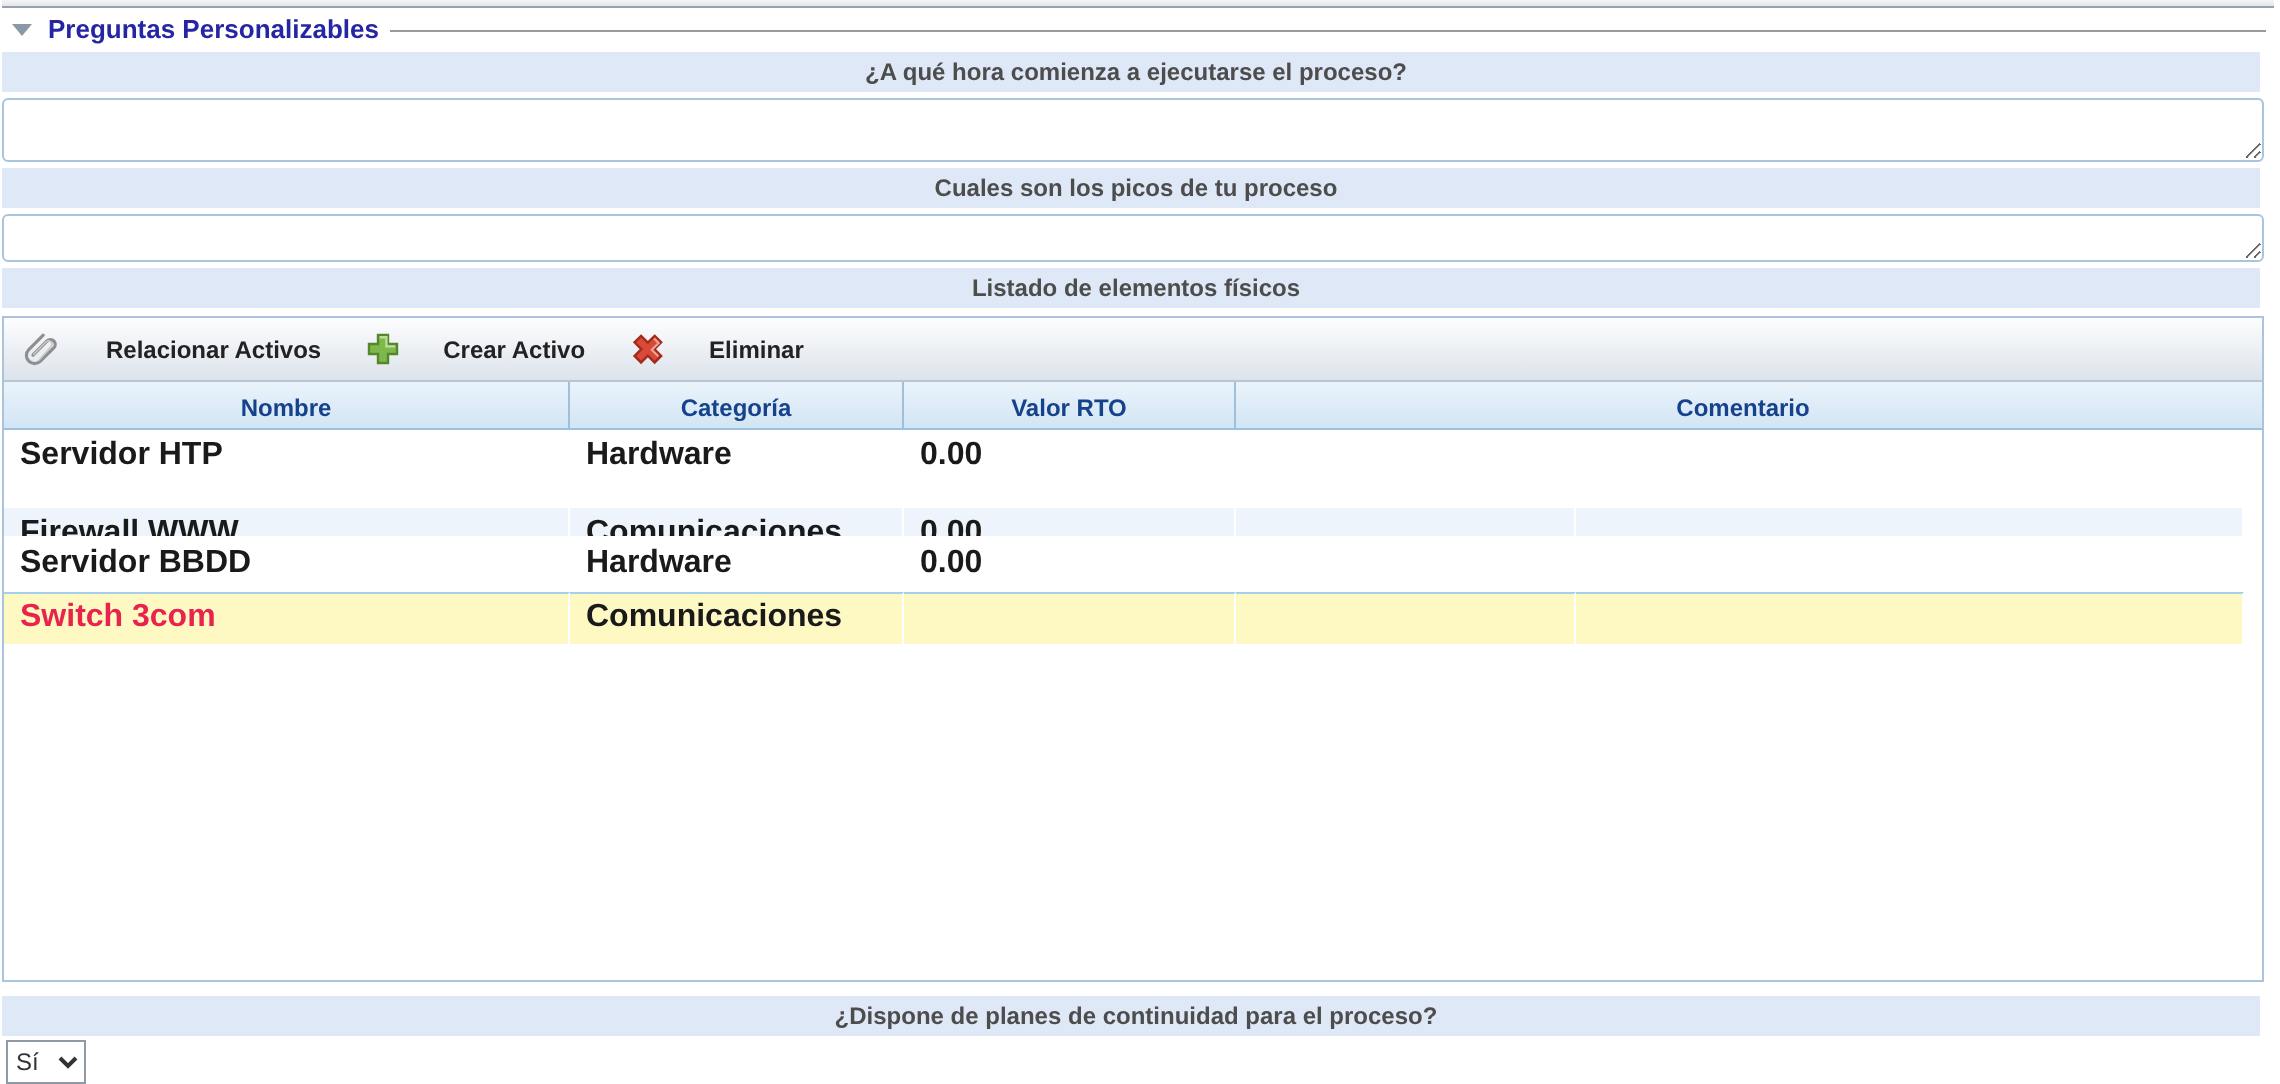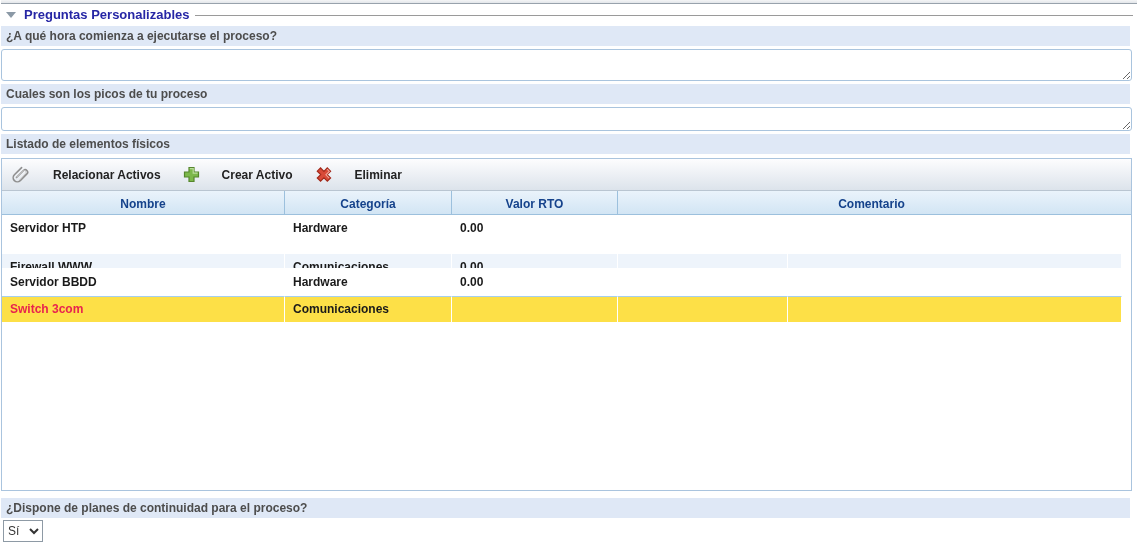--- a/index.html
+++ b/index.html
@@ -12,21 +12,21 @@
                border-bottom:1px solid #98a2ac; }
 
   
   .legend-row { display:flex; align-items:center; height:17px; margin:2px 0 1px 0; padding-left:5px;justify-content:flex-end; }
   .tri-icon { width:0; height:0; border-left:5px solid transparent; border-right:5px solid transparent;
               border-top:6px solid #8b99a6; margin-right:8px; }
   .legend-title { color:#2626a5; font-weight:bold; font-size:13px; white-space:nowrap; }
   .legend-rule { flex:1; border-top:1px solid #9a9a9a; margin-left:6px; margin-right:4px; margin-top:2px; }
 
   .qlabel { background:#dfe8f6; color:#4d4d4d; font-size:12px; font-weight:bold;
-            height:20px; line-height:20px; padding-left:5px; margin-top:3px; width:1129px; }
+            height:20px; line-height:20px; padding-left:5px; margin-top:3px; width:1129px;text-align:center; }
   textarea.qbox { display:block; width:1131px; border:1px solid #a9c4de; border-radius:3px;
                   margin-top:3px; font-size:12px; font-family:"Liberation Sans",sans-serif;
                   padding:2px 4px; resize:both; outline:none; }
   #ta-time  { height:32px; }
   #ta-peaks { height:24px; }
 
   
   .grid { width:1131px; height:333px; border:1px solid #aac4de; margin-top:4px;
           background:#fff; overflow:hidden; }
   .toolbar { height:32px; background:linear-gradient(#fdfdfe,#dce3eb);
@@ -38,25 +38,25 @@
   .thead { display:flex; height:24px; background:linear-gradient(#eaf3fb,#d2e5f4);
            border-bottom:1px solid #9cc0dd; padding-right:6px; }
   .th { font-size:12px; font-weight:bold; color:#15428b; text-align:center; line-height:26px;
         border-right:1px solid #9cc0dd; overflow:hidden; white-space:nowrap; }
   .th:last-child { border-right:none; }
   .col-nombre{width:283px;} .col-categoria{width:167px;} .col-valor{width:166px;}
   .col-unidad{width:170px;} .col-comentario{flex:1;}
 
   .tbody { padding-right:9px; }
   .tr { display:flex; height:27px; }
-  .td { font-size:12px; font-weight:bold; color:#1a1a1a; line-height:26px; padding-left:8px;
+  .td { font-size:16px; font-weight:bold; color:#1a1a1a; line-height:26px; padding-left:8px;
         border-right:1px solid #ffffff; border-bottom:1px solid #ffffff;
         overflow:hidden; white-space:nowrap; }
   .tr.alt .td { background:#eef4fb;margin-top:12px; }
-  .tr.selected .td { background:#fde047; border-top:1px solid #a5cfee; line-height:24px; }
+  .tr.selected .td { background:#fef9c3; border-top:1px solid #a5cfee; line-height:24px; }
   .td.red-text { color:#e8244e; }
 
   .bottom-label { margin-top:7px; }
   select.yn { margin-top:2px; margin-left:2px; height:22px; min-width:40px; font-size:12px;
               font-family:"Liberation Sans",sans-serif; border:1px solid #8e9aa5; background:#fff; color:#333; }
 </style>
 </head>
 <body>
 
 <div class="page">

